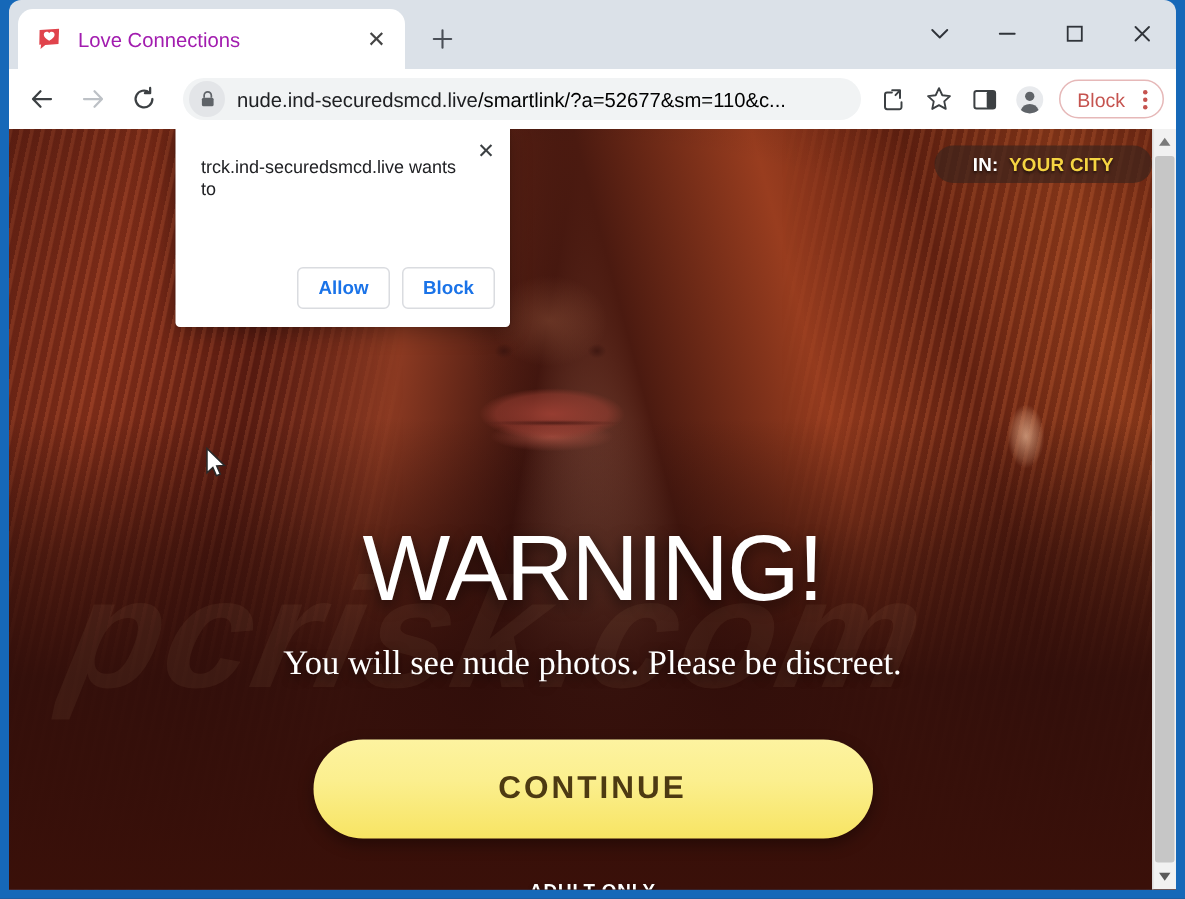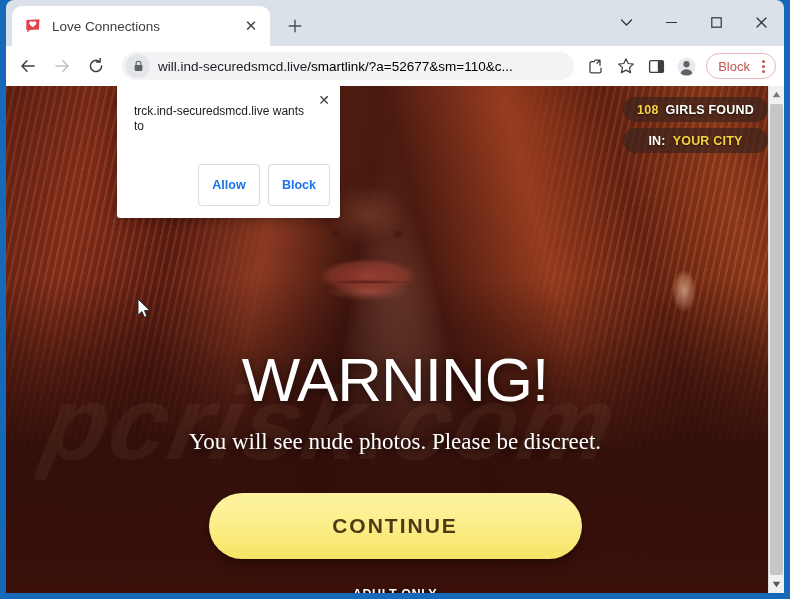--- a/index.html
+++ b/index.html
@@ -29,21 +29,21 @@
     width: 258px; height: 40px;
     background: #ffffff;
     border-top-left-radius: 10px; border-top-right-radius: 10px;
     display: flex; align-items: center;
     padding: 0 8px 0 12px;
     position: relative;
   }
   #favicon { width: 18px; height: 18px; flex: none; }
   #tab-title {
     flex: 1;
-    font-size: 13.5px; color: #404040;
+    font-size: 13.5px; color: #a21caf;
     margin-left: 10px;
     white-space: nowrap; overflow: hidden; text-overflow: ellipsis;
   }
   #tab-close {
     width: 22px; height: 22px; flex: none;
     display: flex; align-items: center; justify-content: center;
     color: #444; font-size: 15px; border-radius: 50%;
   }
   #newtab {
     width: 30px; height: 30px; margin: 0 0 5px 10px;
@@ -251,21 +251,21 @@
   #permdlg-row {
     display: flex; align-items: center;
     padding: 13px 0 0 17px;
   }
   #permdlg-row .lbl { font-size: 12.2px; color: #3c4043; margin-left: 17px; }
   #permdlg-actions {
     position: absolute; right: 10px; bottom: 12px;
     display: flex; gap: 8px;
   }
   .permbtn {
-    height: 42px; min-width: 62px;
+    height: 28px; min-width: 62px;
     background: #fff;
     border: 1px solid #dadce0; border-radius: 4px;
     color: #1a73e8; font-size: 12.5px; font-weight: 600;
     font-family: "Liberation Sans", sans-serif;
   }
 
   
   #cursor { position: absolute; left: 131px; top: 212px; }
 
   
@@ -348,21 +348,21 @@
       </svg>
     </div>
 
     <div id="omnibox">
       <span id="lockwrap">
         <svg width="11" height="12" viewBox="0 0 11 12">
           <path d="M3.1 5.2 V3.6 a2.4 2.4 0 0 1 4.8 0 V5.2" fill="none" stroke="#5f6368" stroke-width="1.15"></path>
           <rect x="1.6" y="5.1" width="7.8" height="5.8" rx="1.1" fill="#5f6368"></rect>
         </svg>
       </span>
-      <span id="url"><span>will.ind-securedsmcd.live</span><span class="dim">/smartlink/?a=52677&amp;sm=110&amp;c...</span></span>
+      <span id="url"><span>nude.ind-securedsmcd.live</span><span class="dim">/smartlink/?a=52677&amp;sm=110&amp;c...</span></span>
     </div>
 
     <div class="tbicon">
       <svg width="17" height="17" viewBox="0 0 17 17">
         <path d="M12 2.2 L9 5.4 M12 2.2 V7.4 M12 2.2 H6.8" fill="none" stroke="#3c4043" stroke-width="1.3" stroke-linecap="round" stroke-linejoin="round"></path>
         <path d="M6.6 3.6 H3.4 A1.4 1.4 0 0 0 2 5 v8.4 A1.4 1.4 0 0 0 3.4 14.8 h8.2 A1.4 1.4 0 0 0 13 13.4 V10.2" fill="none" stroke="#3c4043" stroke-width="1.3" stroke-linecap="round"></path>
       </svg>
     </div>
     <div class="tbicon">
       <svg width="18" height="18" viewBox="0 0 18 18">
@@ -404,24 +404,20 @@
       <div class="layer l-lips"></div>
       <div class="layer l-lipline"></div>
       <div class="layer l-ear"></div>
       <div class="layer l-vignette"></div>
     </div>
 
     <div id="watermark">pcrisk.com</div>
 
     <div id="badges">
       <div class="badge">
-        <span class="hl">108</span>
-        <span>GIRLS FOUND</span>
-      </div>
-      <div class="badge">
         <span>IN:</span>
         <span class="hl">YOUR CITY</span>
       </div>
     </div>
 
     <div id="hero">
       <div id="warning">WARNING!</div>
       <div id="subtitle">You will see nude photos. Please be discreet.</div>
       <button id="continue">CONTINUE</button>
       <div id="adultonly">ADULT ONLY</div>

